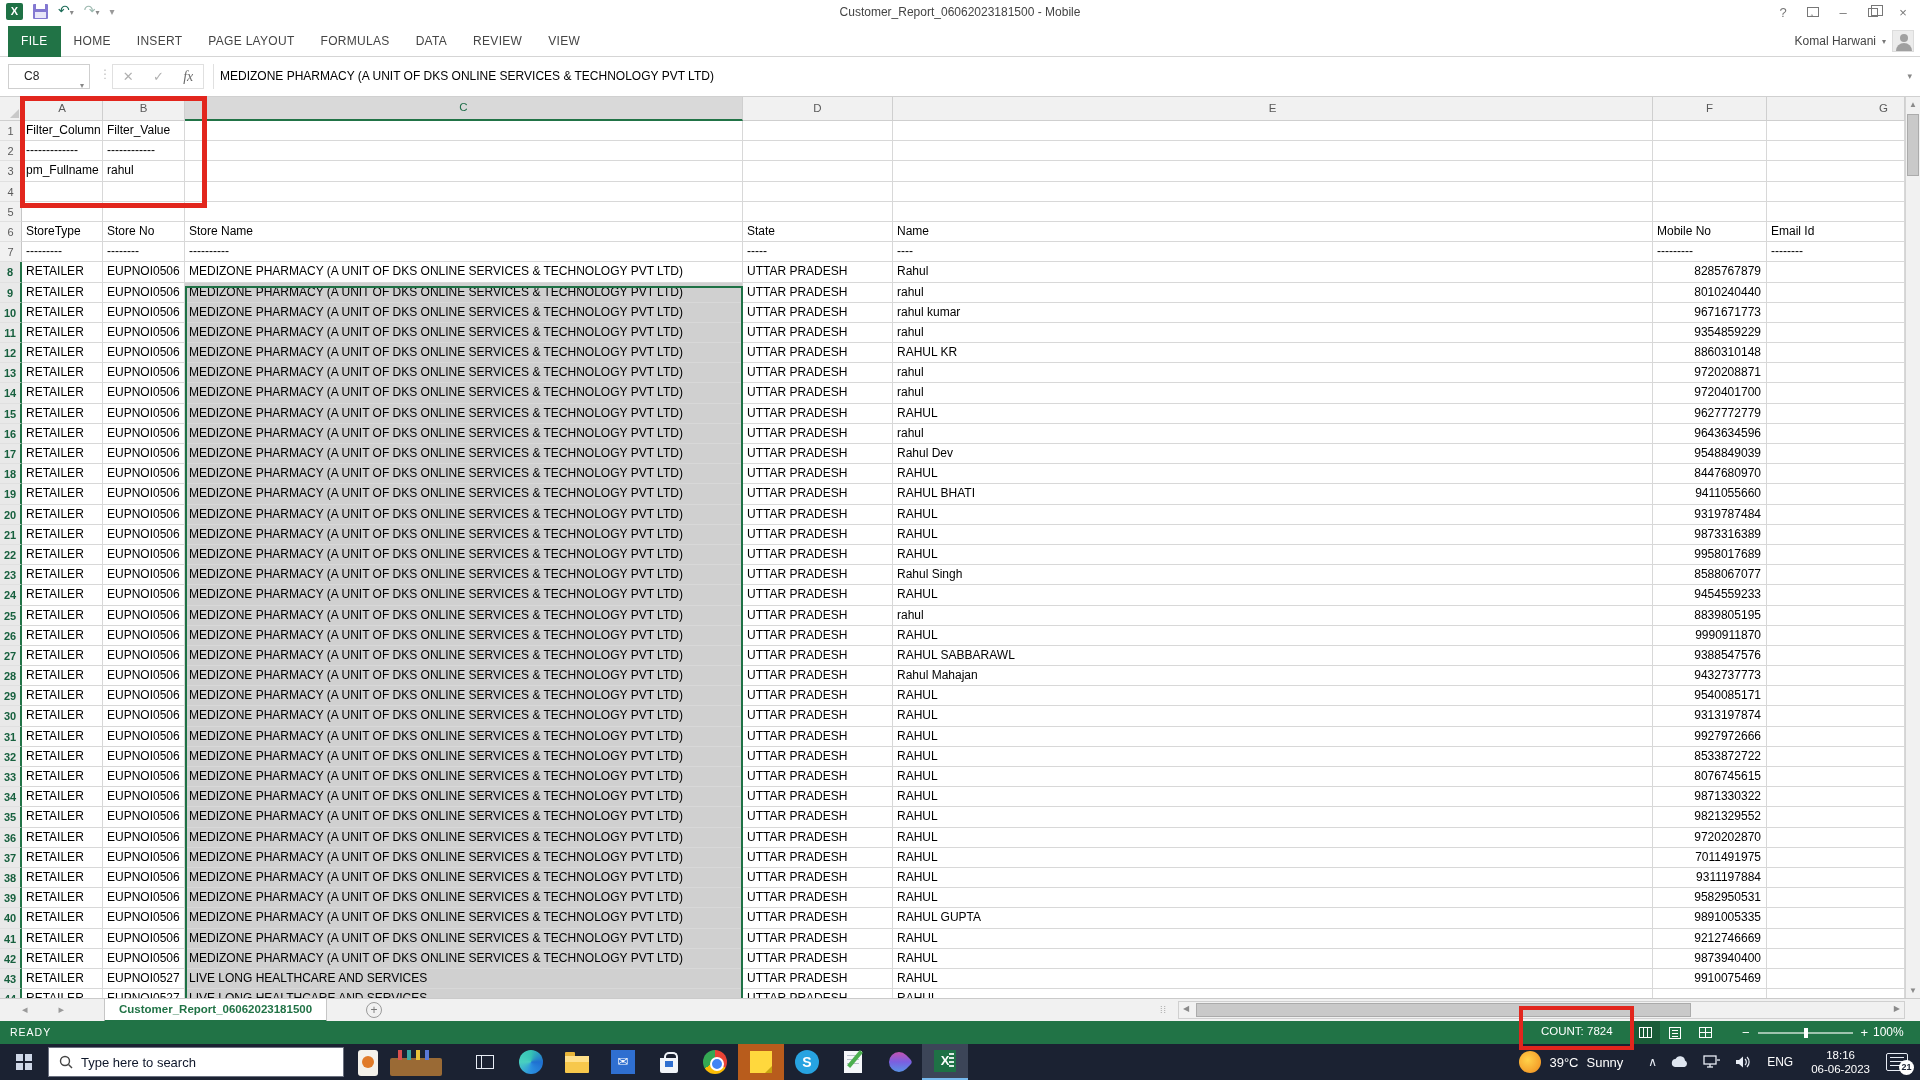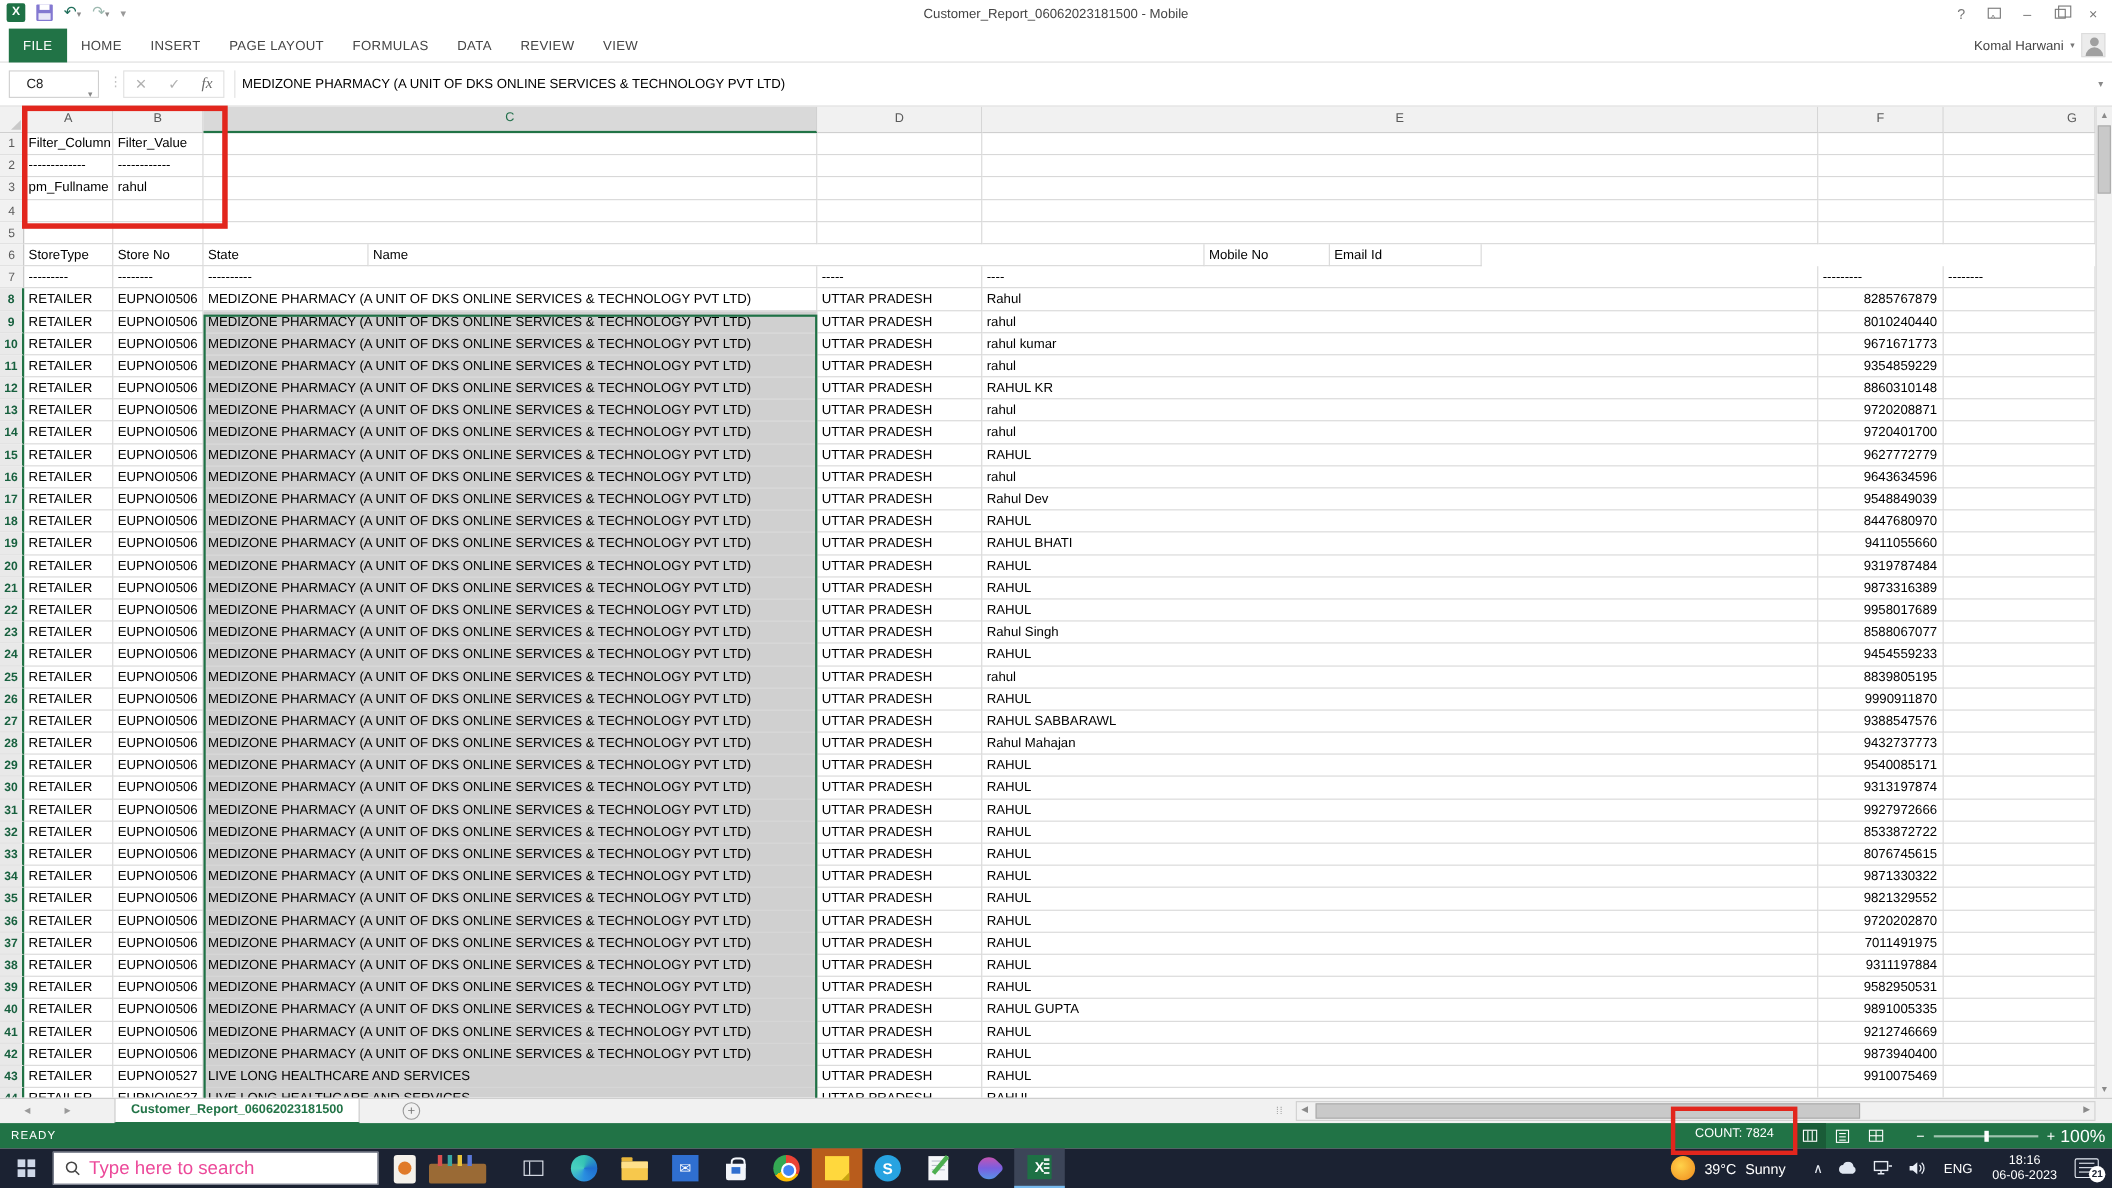--- a/index.html
+++ b/index.html
@@ -107,30 +107,30 @@
   .vi-grid:before { content:""; position:absolute; left:3px; top:0; bottom:0; width:1px; background:#fff; }
   .vi-grid:after { content:""; position:absolute; left:7px; top:0; bottom:0; width:1px; background:#fff; }
   .vi-page { width:12px; height:12px; border:1px solid #fff; position:relative; }
   .vi-page:before { content:""; position:absolute; left:2px; top:2px; width:6px; height:1px; background:#fff; box-shadow:0 3px 0 #fff, 0 6px 0 #fff; }
   .vi-brk { width:13px; height:11px; border:1px solid #fff; position:relative; }
   .vi-brk:before { content:""; position:absolute; left:5px; top:0; bottom:0; width:1px; background:#fff; }
   .vi-brk:after { content:""; position:absolute; left:0; right:0; top:4px; height:1px; background:#fff; }
   .zoomctl { position:absolute; left:1742px; top:0; height:23px; display:flex; align-items:center; gap:8px; font-size:13px; }
   .z-track { width:95px; height:2px; background:#9fc3ae; position:relative; }
   .z-thumb { position:absolute; left:46px; top:-4px; width:4px; height:10px; background:#fff; }
-  .st-zoom { position:absolute; left:1873px; top:4px; font-size:16px; }
+  .st-zoom { position:absolute; left:1873px; top:4px; font-size:12px; }
 
   
   .taskbar { position:absolute; left:0; top:1044px; width:1920px; height:36px; background:#1b2232; }
   .startbtn { position:absolute; left:0; top:0; width:48px; height:36px; display:flex; align-items:center; justify-content:center; }
   .winlogo { width:16px; height:16px; display:grid; grid-template-columns:7px 7px; grid-template-rows:7px 7px; gap:2px; }
   .winlogo i { background:#cfd8e8; }
   .searchbox { position:absolute; left:48px; top:3px; width:296px; height:30px; background:#fff; display:flex; align-items:center; border:1px solid #6b7180; }
   .searchbox svg { margin:0 8px 0 10px; }
-  .search-ph { font-size:17px; color:#ec4899; }
+  .search-ph { font-size:13px; color:#0f172a; }
   .festival { position:absolute; left:352px; top:4px; width:104px; height:30px; }
   .fest-can { position:absolute; left:6px; top:2px; width:20px; height:26px; background:#f4f1ea; border-radius:3px; }
   .fest-can:before { content:""; position:absolute; left:4px; top:6px; width:12px; height:12px; border-radius:50%; background:#e07a28; }
   .fest-box { position:absolute; left:38px; top:10px; width:52px; height:18px; background:#9a6a35; border-radius:2px; }
   .fest-box:before { content:""; position:absolute; left:8px; top:-8px; width:4px; height:10px; background:#d84f4f; box-shadow:9px 0 0 #3aa6a0, 18px 0 0 #e8c33a, 27px 0 0 #5a78d8; }
   .appicons { position:absolute; left:462px; top:0; height:36px; display:flex; }
   .atile { width:46px; height:36px; display:flex; align-items:center; justify-content:center; position:relative; }
   .atile.hl-orange { background:#b85c1c; }
   .atile.hl-grey { background:#3c4558; border-bottom:2px solid #76b9ed; }
   .ic-taskview { width:18px; height:14px; border:1px solid #e8edf5; position:relative; }
@@ -283,20 +283,21 @@
           <div class="cell" style="width: 558px;"></div>
           <div class="cell" style="width: 150px;"></div>
           <div class="cell" style="width: 760px;"></div>
           <div class="cell" style="width: 114px;"></div>
           <div class="cell" style="width: 138px;"></div>
         </div>
         <div class="row">
           <div class="gut">6</div>
           <div class="cell" style="width: 81px;">StoreType</div>
           <div class="cell" style="width: 82px;">Store No</div>
+          <div class="cell" style="width: 558px;">Store Name</div>
           <div class="cell" style="width: 150px;">State</div>
           <div class="cell" style="width: 760px;">Name</div>
           <div class="cell" style="width: 114px;">Mobile No</div>
           <div class="cell" style="width: 138px;">Email Id</div>
         </div>
         <div class="row">
           <div class="gut">7</div>
           <div class="cell" style="width: 81px;">---------</div>
           <div class="cell" style="width: 82px;">--------</div>
           <div class="cell" style="width: 558px;">----------</div>

